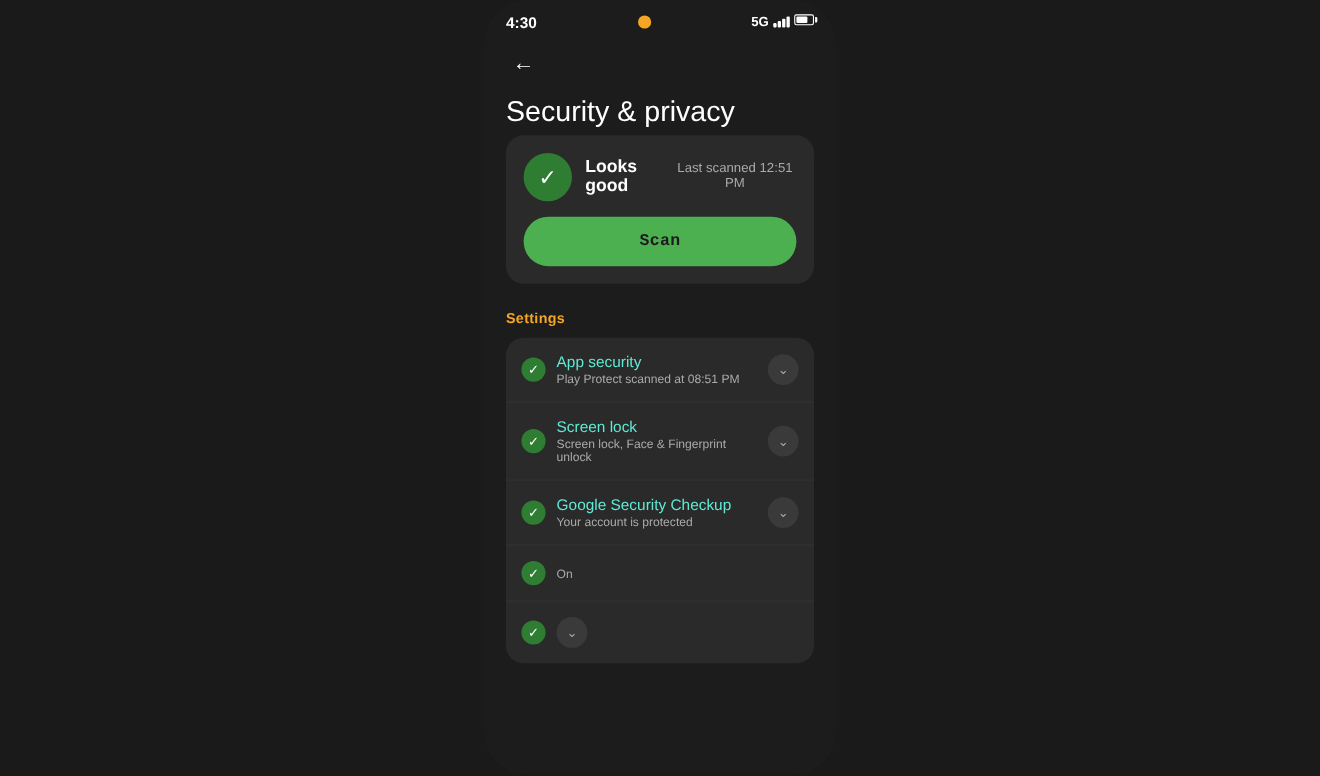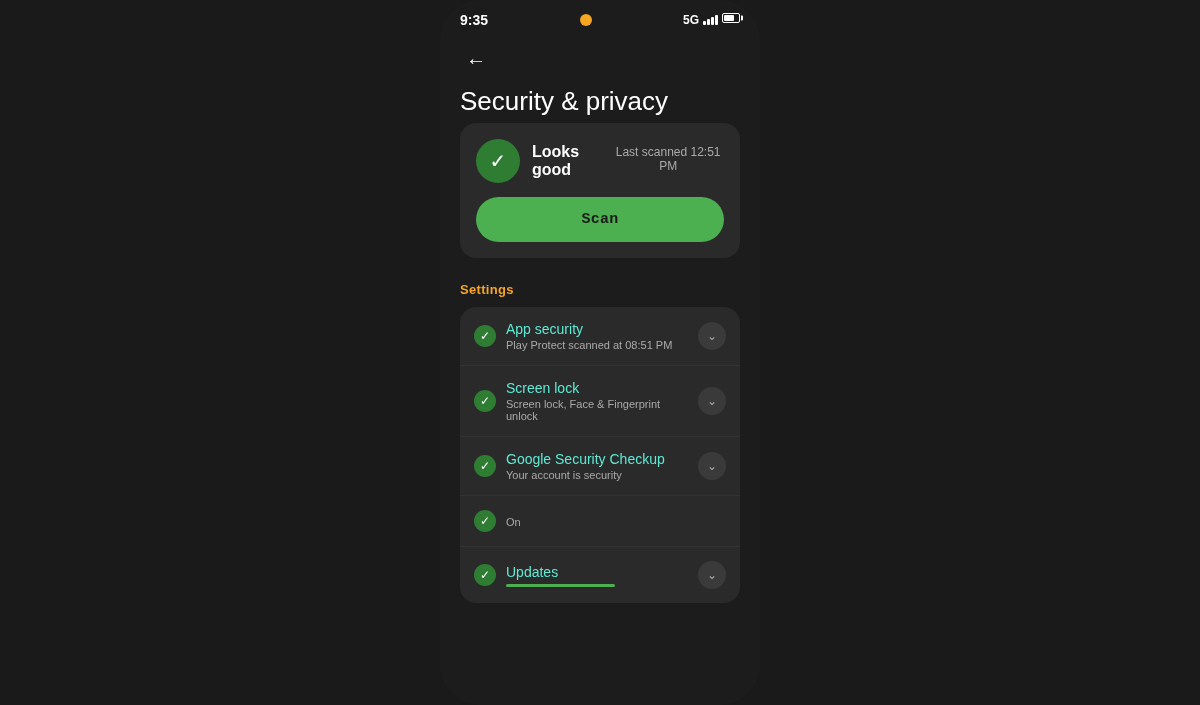--- a/index.html
+++ b/index.html
@@ -281,21 +281,21 @@
       border-radius: 2px;
       margin-top: 4px;
     }
   </style>
 </head>
 <body>
 
 <div class="phone-frame">
 
   <div class="status-bar">
-    <span class="status-time">9:35</span>
+    <span class="status-time">4:30</span>
     <div class="status-camera-dot"></div>
     <div class="status-right">
       <span>5G</span>
       <div class="signal-bars">
         <div class="signal-bar" style="height:4px"></div>
         <div class="signal-bar" style="height:6px"></div>
         <div class="signal-bar" style="height:8px"></div>
         <div class="signal-bar" style="height:10px"></div>
       </div>
       <div class="battery-icon">
@@ -350,40 +350,36 @@
         </div>
         <div class="item-chevron">⌄</div>
       </div>
 
       <div class="settings-item">
         <div class="item-check">
           <span class="item-check-icon">✓</span>
         </div>
         <div class="item-text">
           <span class="item-title">Google Security Checkup</span>
-          <span class="item-subtitle">Your account is security</span>
+          <span class="item-subtitle">Your account is protected</span>
         </div>
         <div class="item-chevron">⌄</div>
       </div>
 
       <div class="settings-item">
         <div class="item-check">
           <span class="item-check-icon">✓</span>
         </div>
         <div class="item-text">
           <span class="item-subtitle">On</span>
         </div>
       </div>
 
       <div class="settings-item">
         <div class="item-check">
           <span class="item-check-icon">✓</span>
-        </div>
-        <div class="item-text">
-          <span class="item-title">Updates</span>
-          <div class="updates-progress"></div>
         </div>
         <div class="item-chevron">⌄</div>
       </div>
 
     </div>
   </div>
 </div>
 
 </body></html>

